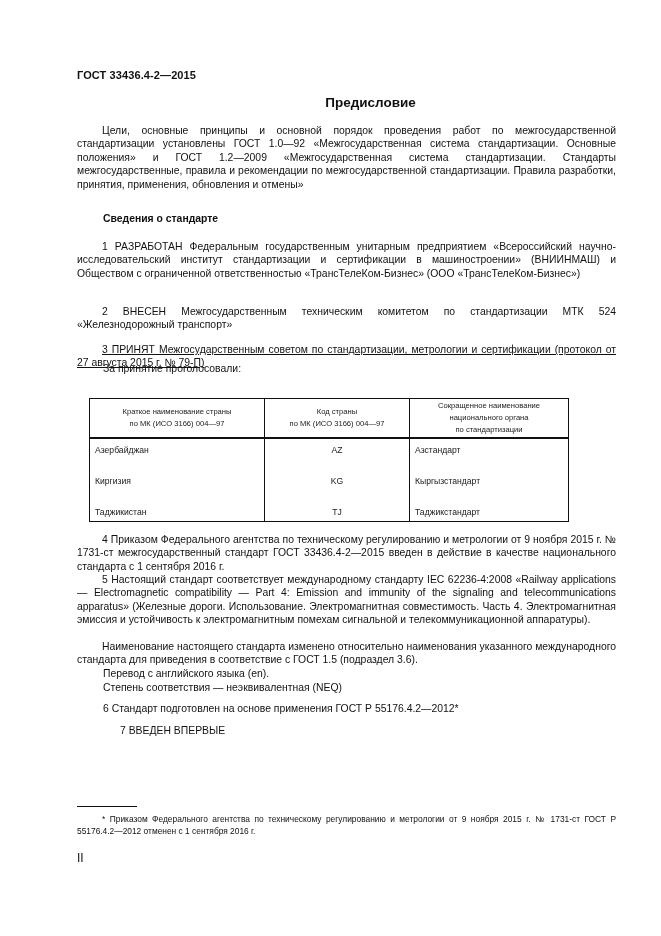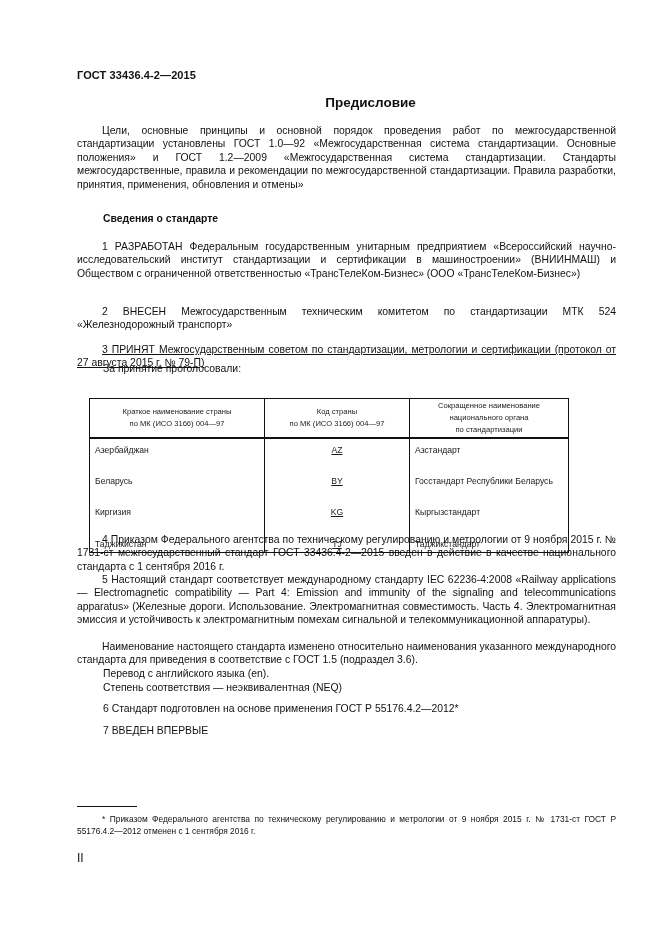--- a/index.html
+++ b/index.html
@@ -82,21 +82,21 @@
     .vote-table td {
       border-left: 1px solid #111;
       border-right: 1px solid #111;
       padding: 10px 5px;
       line-height: 11.2px;
       vertical-align: top;
       font-size: 8.6px;
     }
     .vote-table tbody tr:first-child td { padding-top: 6px; }
     .vote-table tbody tr:last-child td { border-bottom: 1px solid #111; padding-bottom: 2px; }
-    .vote-table td.code { text-align: center; text-decoration: underline; }
+    .vote-table td.code { text-align: center; }
     .col1 { width: 166px; }
     .col2 { width: 136px; }
     .footnote-rule {
       position: absolute;
       left: 77px;
       top: 806px;
       width: 60px;
       border-top: 1px solid #111;
     }
     .footnote {
@@ -154,25 +154,20 @@
         </th>
       </tr>
     </thead>
     <tbody>
       <tr>
         <td>Азербайджан</td>
         <td class="code">AZ</td>
         <td>Азстандарт</td>
       </tr>
       <tr>
-        <td>Беларусь</td>
-        <td class="code">BY</td>
-        <td>Госстандарт Республики Беларусь</td>
-      </tr>
-      <tr>
         <td>Киргизия</td>
         <td class="code">KG</td>
         <td>Кыргызстандарт</td>
       </tr>
       <tr>
         <td>Таджикистан</td>
         <td class="code">TJ</td>
         <td>Таджикстандарт</td>
       </tr>
     </tbody>
@@ -183,21 +178,21 @@
   <div class="para" style="top:573px;">5 Настоящий стандарт соответствует международному стандарту IEC 62236-4:2008 «Railway applications — Electromagnetic compatibility — Part 4: Emission and immunity of the signaling and telecommunications apparatus» (Железные дороги. Использование. Электромагнитная совместимость. Часть 4. Электромагнитная эмиссия и устойчивость к электромагнитным помехам сигнальной и телекоммуникационной аппаратуры).</div>
 
   <div class="para" style="top:640px;">Наименование настоящего стандарта изменено относительно наименования указанного международного стандарта для приведения в соответствие с ГОСТ 1.5 (подраздел 3.6).</div>
 
   <div class="line" style="top:667px;">Перевод с английского языка (en).</div>
 
   <div class="line" style="top:681px;">Степень соответствия — неэквивалентная (NEQ)</div>
 
   <div class="line" style="top:702px;">6  Стандарт подготовлен на основе применения ГОСТ Р 55176.4.2—2012*</div>
 
-  <div class="line" style="top:724px;">7  ВВЕДЕН ВПЕРВЫЕ</div>
+  <div class="line" style="top:724px;margin-left:17px;">7  ВВЕДЕН ВПЕРВЫЕ</div>
 
   <div class="footnote-rule"></div>
 
   <div class="footnote">* Приказом Федерального агентства по техническому регулированию и метрологии от 9 ноября 2015 г. № 1731-ст ГОСТ Р 55176.4.2—2012 отменен с 1 сентября 2016 г.</div>
 
   <div class="page-num">II</div>
 
 </div>
 
 </body></html>

